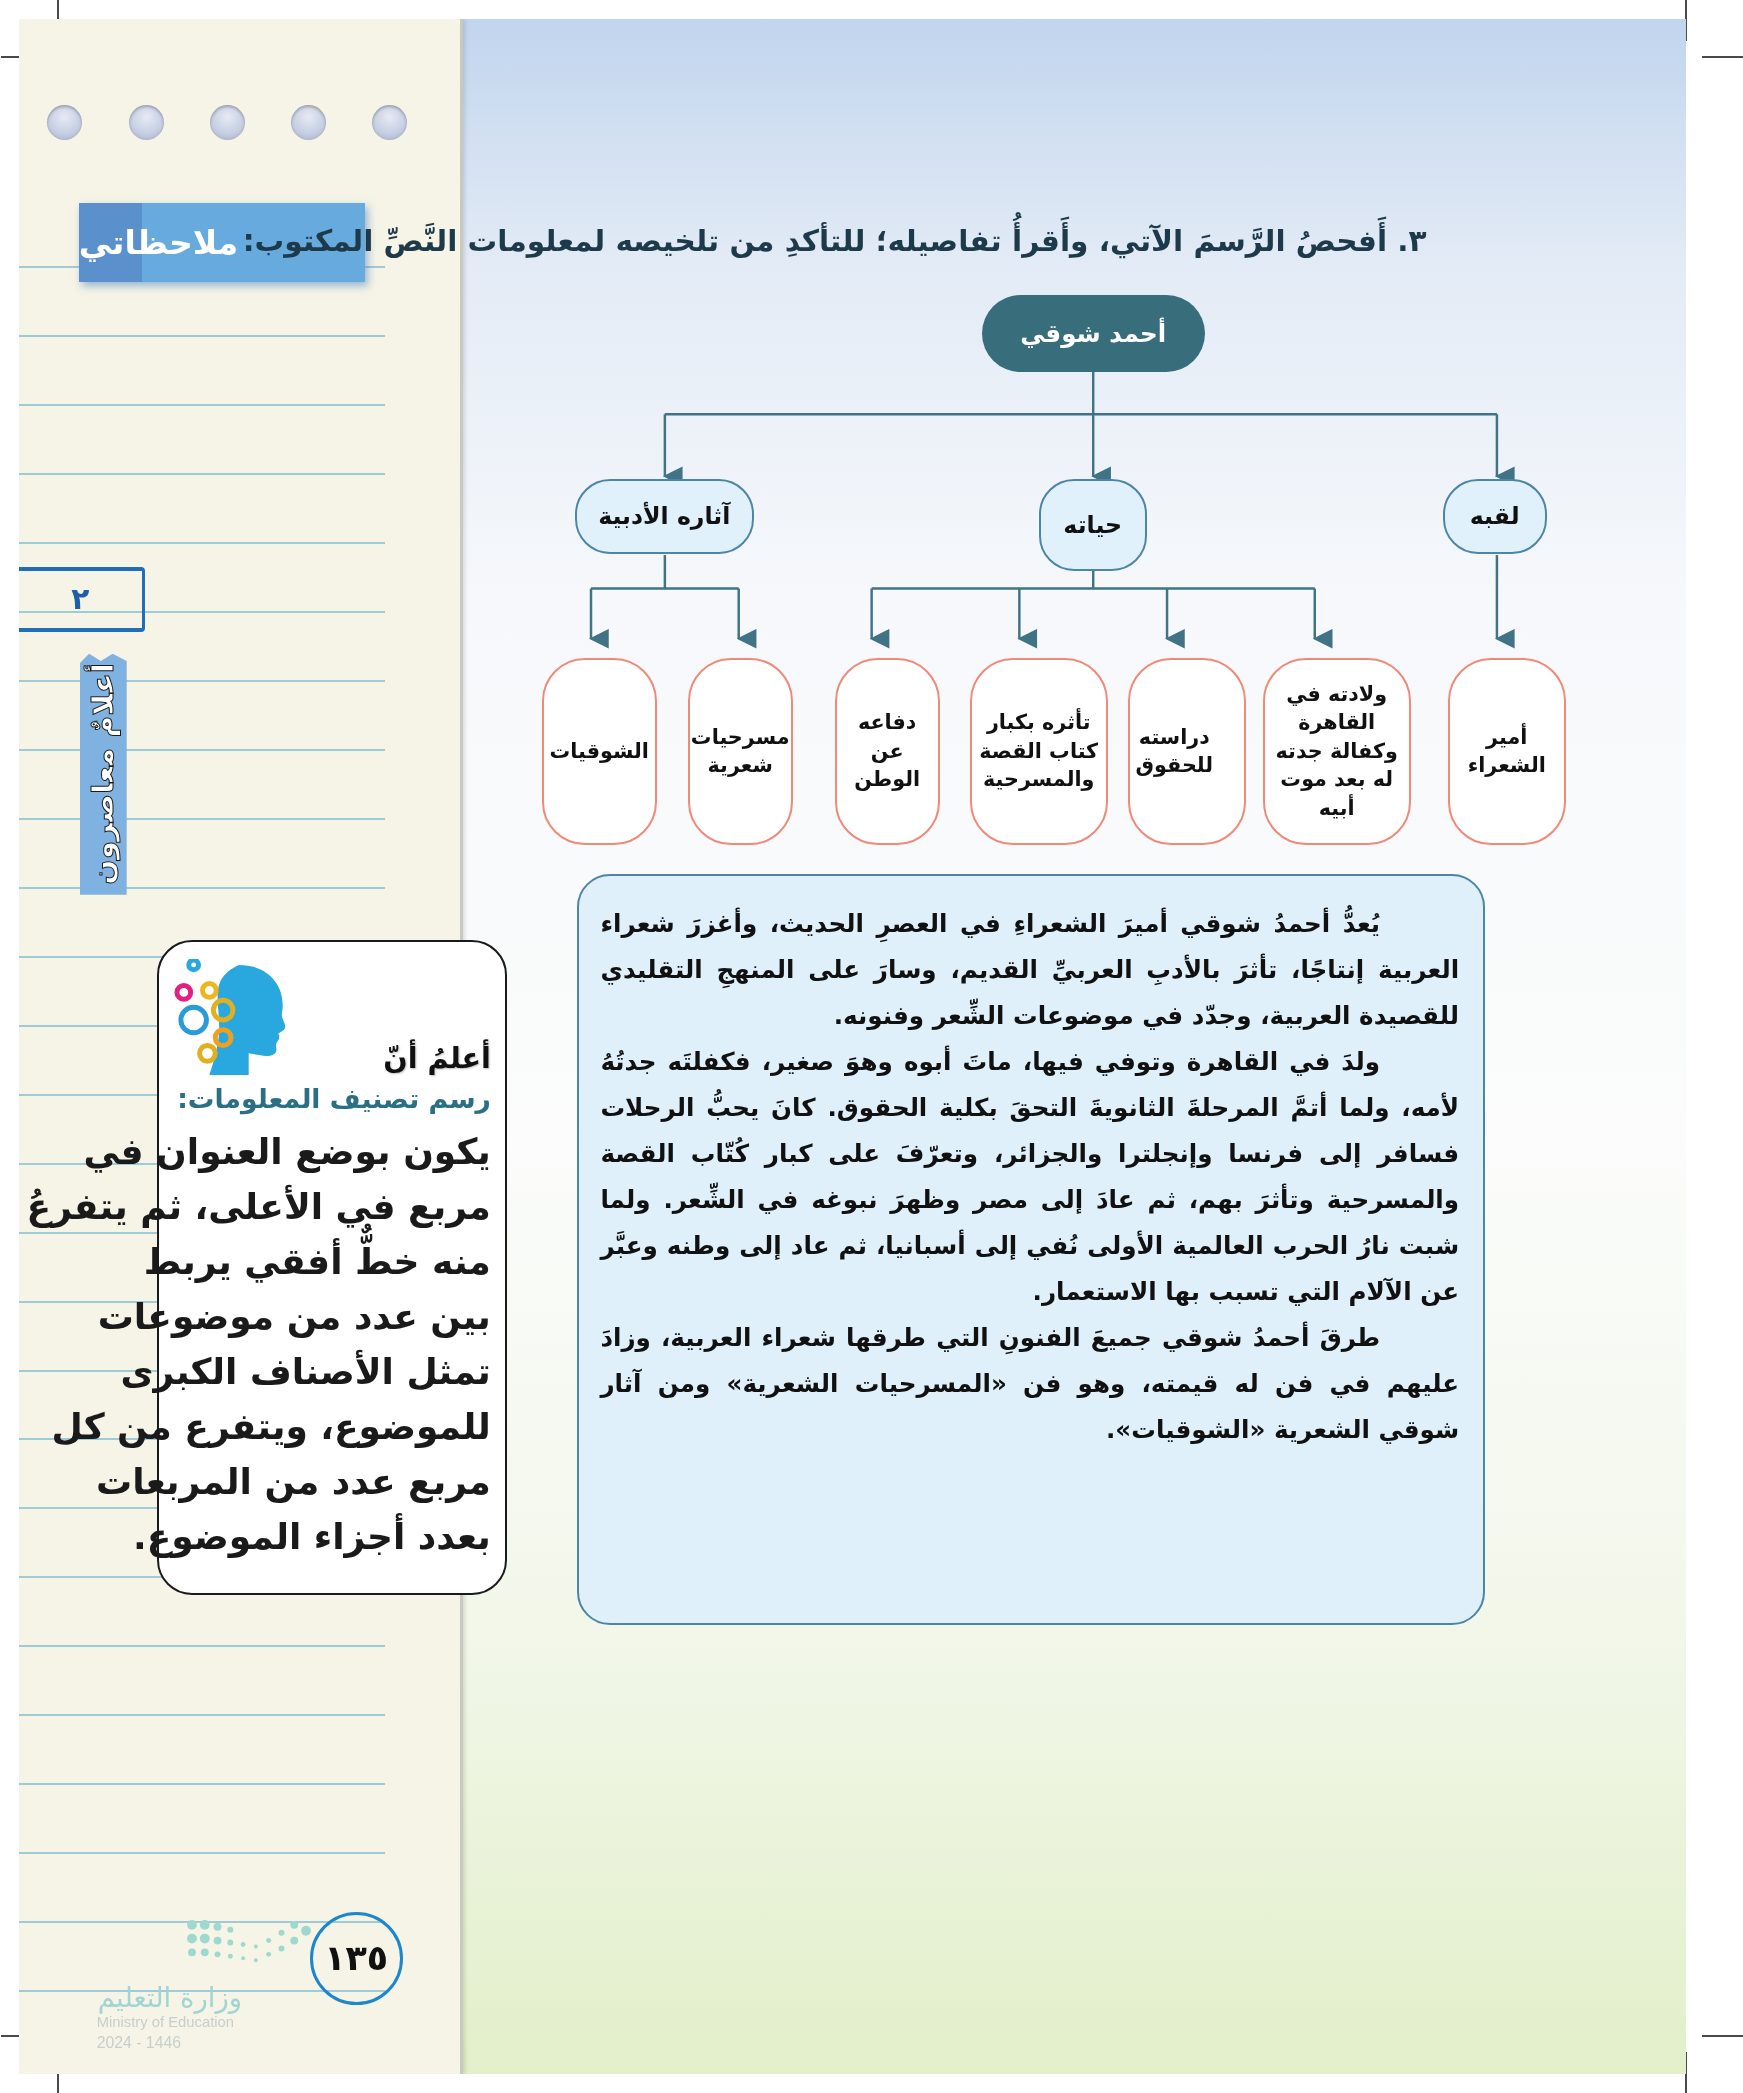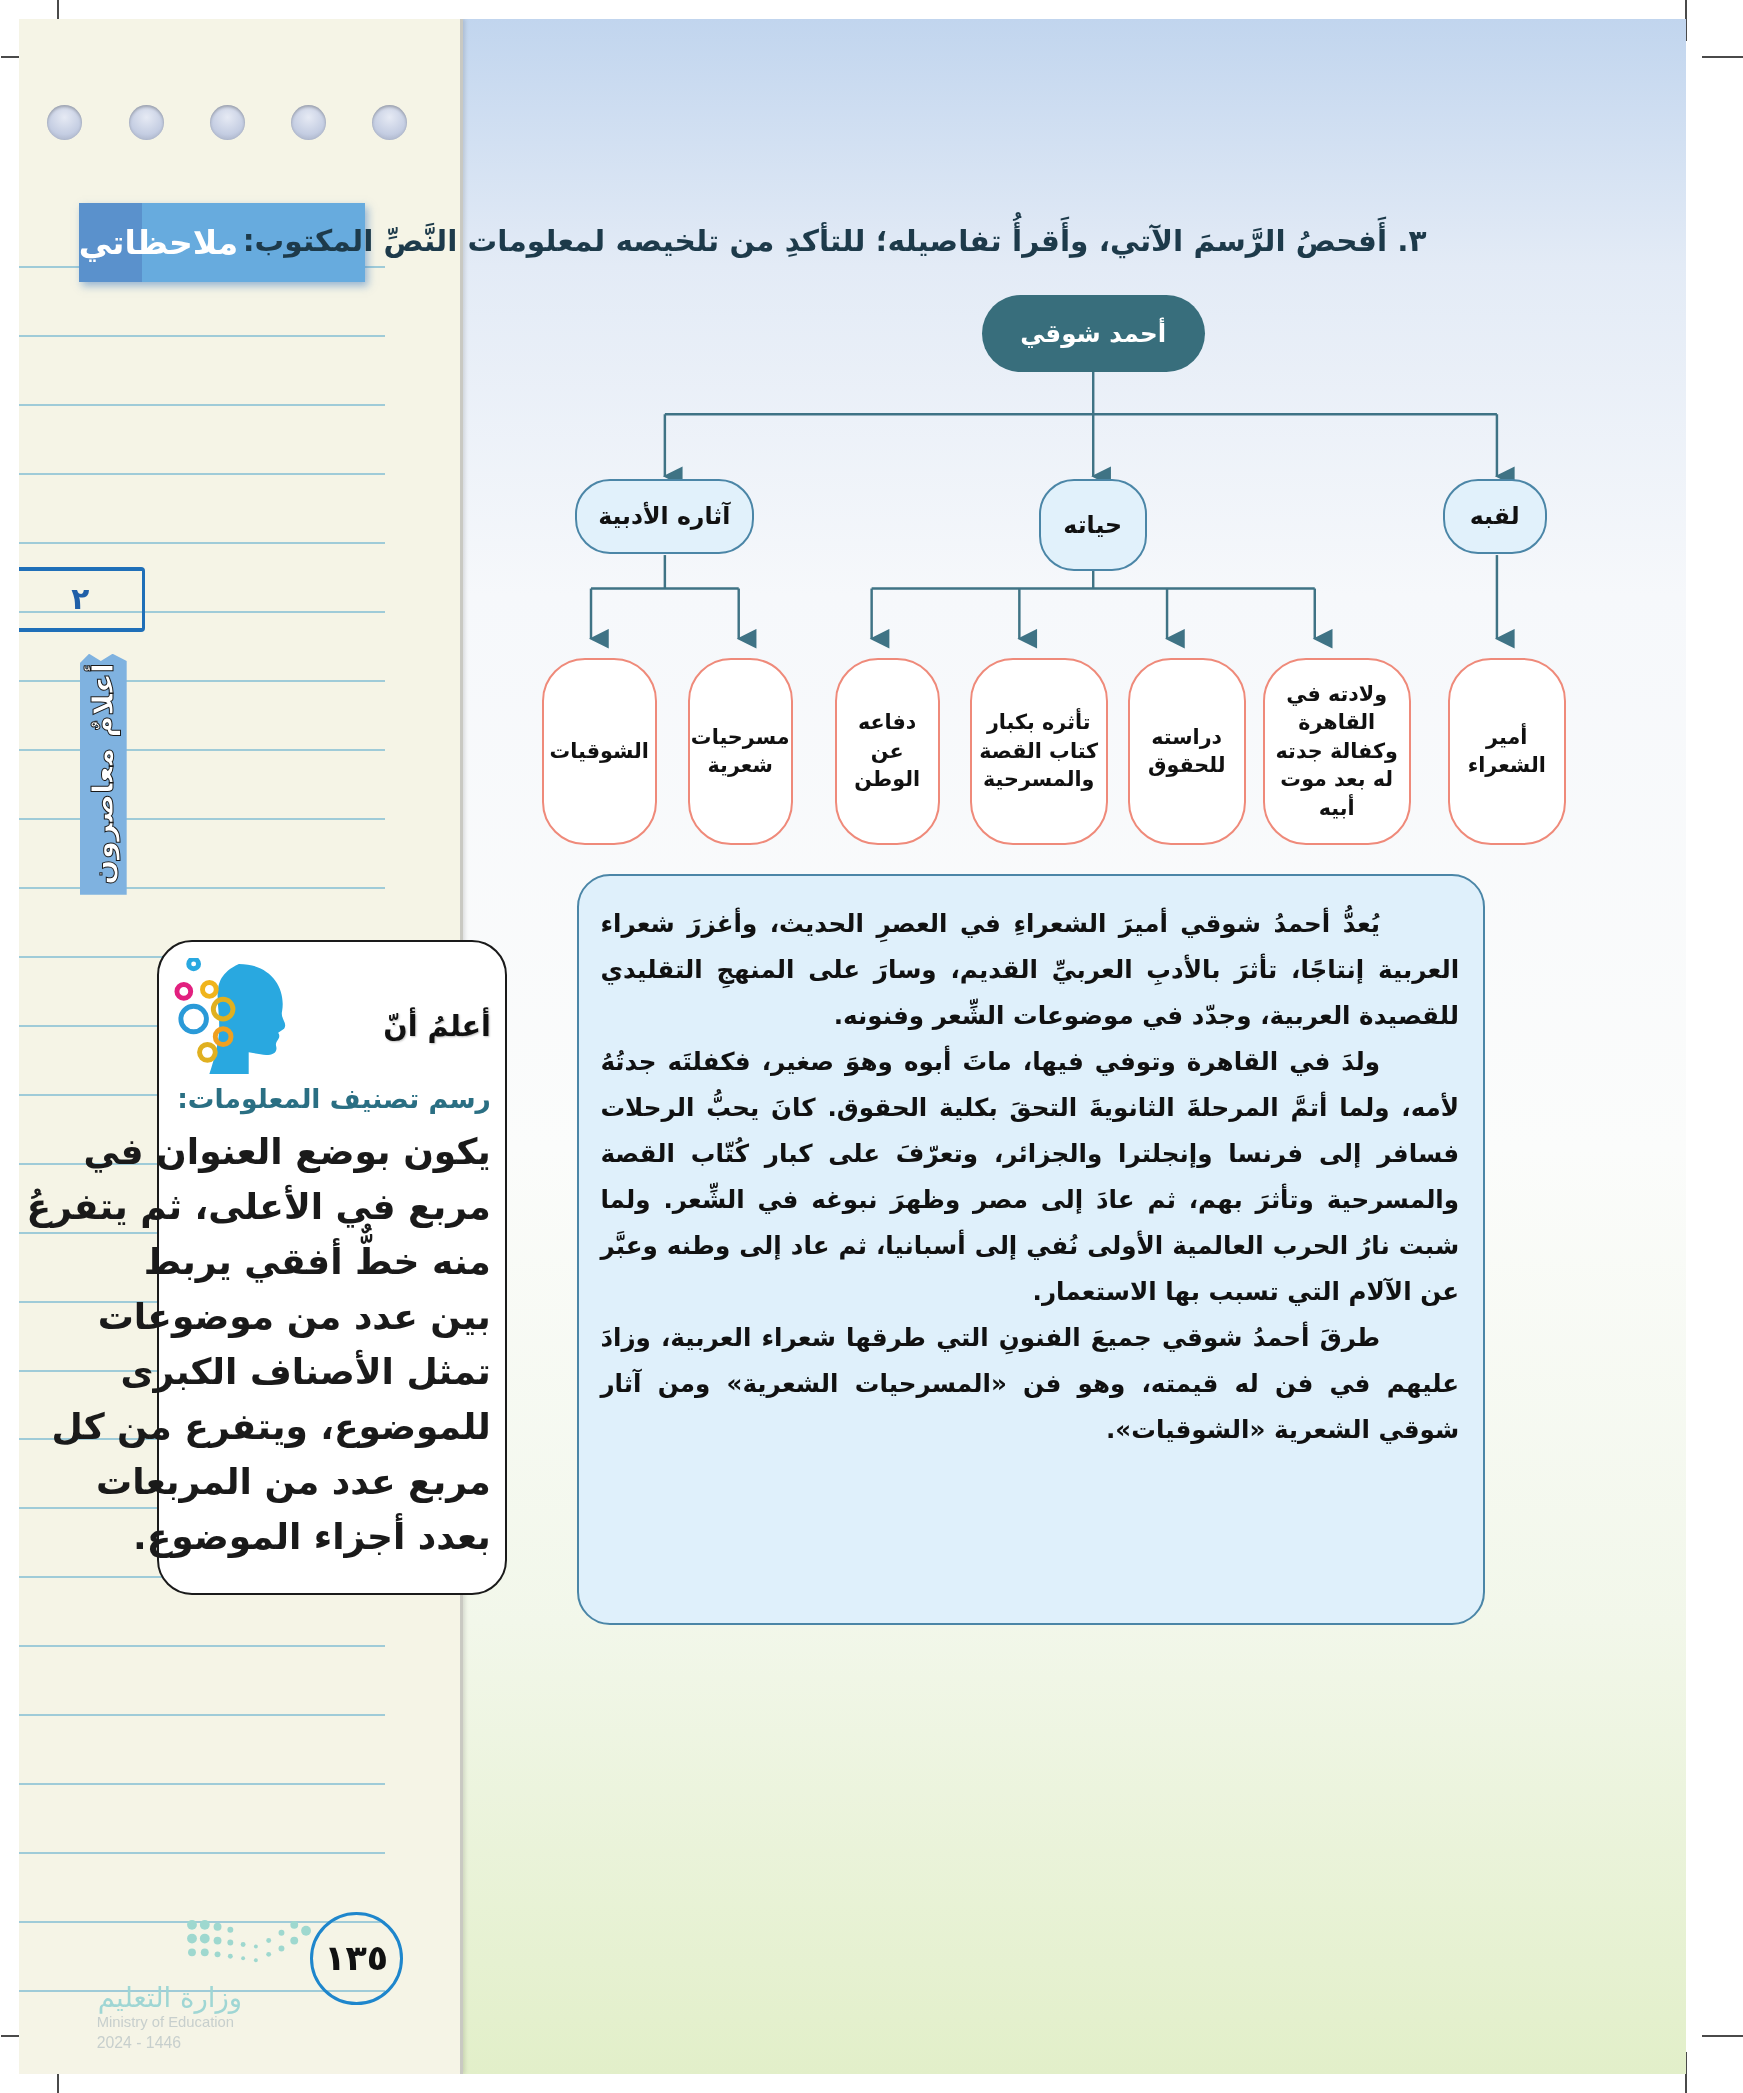--- a/index.html
+++ b/index.html
@@ -59,21 +59,21 @@
     color: #ffffff; font-size: 29.6px; font-weight: bold;
     -webkit-text-stroke: 1px #1a1a1a;
   }
 
   
   .know-box {
     position: absolute; left: 138px; top: 921px; width: 350px; height: 655px;
     background: #ffffff; border: 2px solid #1a1a1a; border-radius: 35px;
     padding: 15.8px 13.8px 0 13.8px;
   }
-  .know-head { display: flex; justify-content: space-between; align-items: center; height: 118px; }
+  .know-head { display: flex; justify-content: space-between; align-items: flex-end; height: 118px; }
   .know-title { font-size: 28.6px; font-weight: bold; color: #111; margin-top: 19.7px; text-shadow: 1px 1px 2px rgba(0,0,0,0.25); }
   .know-subtitle { font-size: 26.6px; color: #2a6f83; font-weight: bold; margin-top: 7.9px; margin-bottom: 9.9px; }
   .know-body { font-size: 36px; font-weight: bold; line-height: 55px; text-align: justify; text-align-last: justify; }
   .know-body div { white-space: nowrap; }
 
   
   .page-num {
     position: absolute; left: 291px; top: 1893px; width: 93px; height: 93px;
     border: 3.9px solid #1e86cc; border-radius: 50%;
     display: flex; align-items: center; justify-content: center;
@@ -294,21 +294,21 @@
     </div>
     <div class="node node-leaf" style="left:800px;top:639px;width:148px;height:187px;">
       <div>
         <div>ولادته في</div>
         <div>القاهرة</div>
         <div>وكفالة جدته</div>
         <div>له بعد موت</div>
         <div>أبيه</div>
       </div>
     </div>
-    <div class="node node-leaf" style="left:665px;top:639px;width:118px;height:187px;">
+    <div class="node node-leaf" style="left:665px;top:639px;width:118px;height:187px;justify-content:flex-end;">
       <div>
         <div>دراسته</div>
         <div>للحقوق</div>
       </div>
     </div>
     <div class="node node-leaf" style="left:507px;top:639px;width:138px;height:187px;">
       <div>
         <div>تأثره بكبار</div>
         <div>كتاب القصة</div>
         <div>والمسرحية</div>

